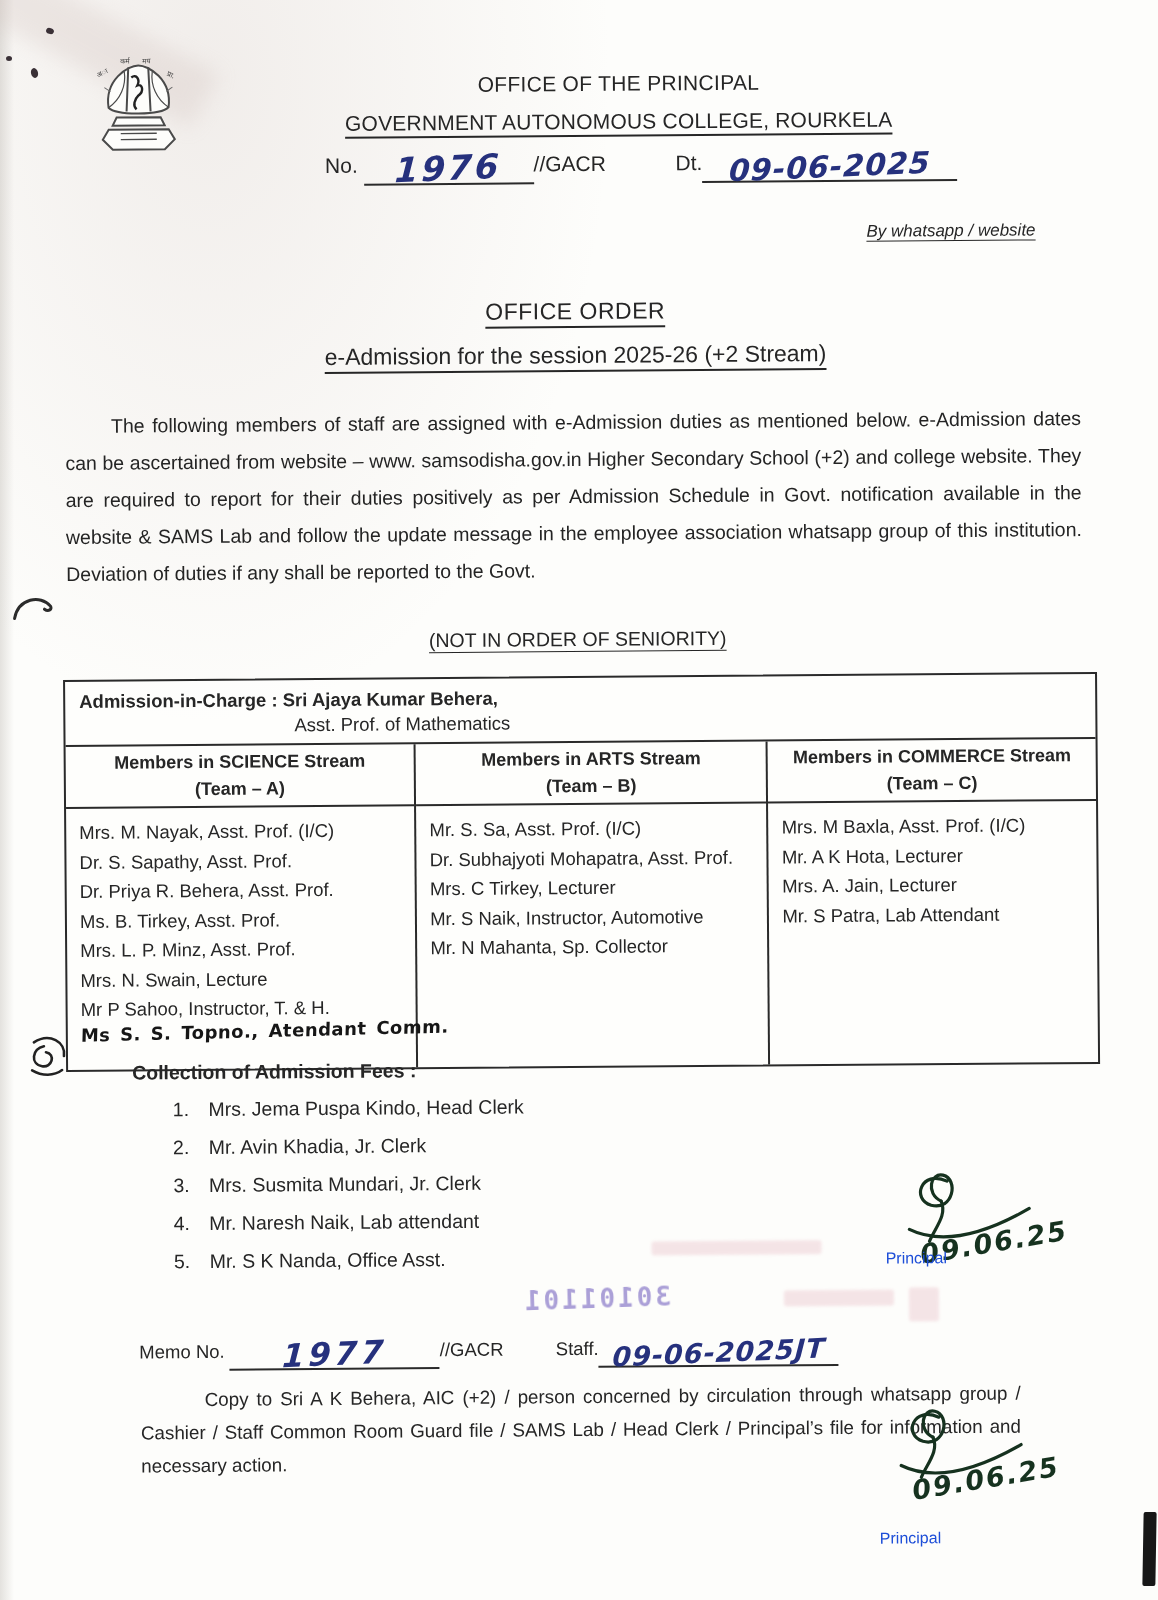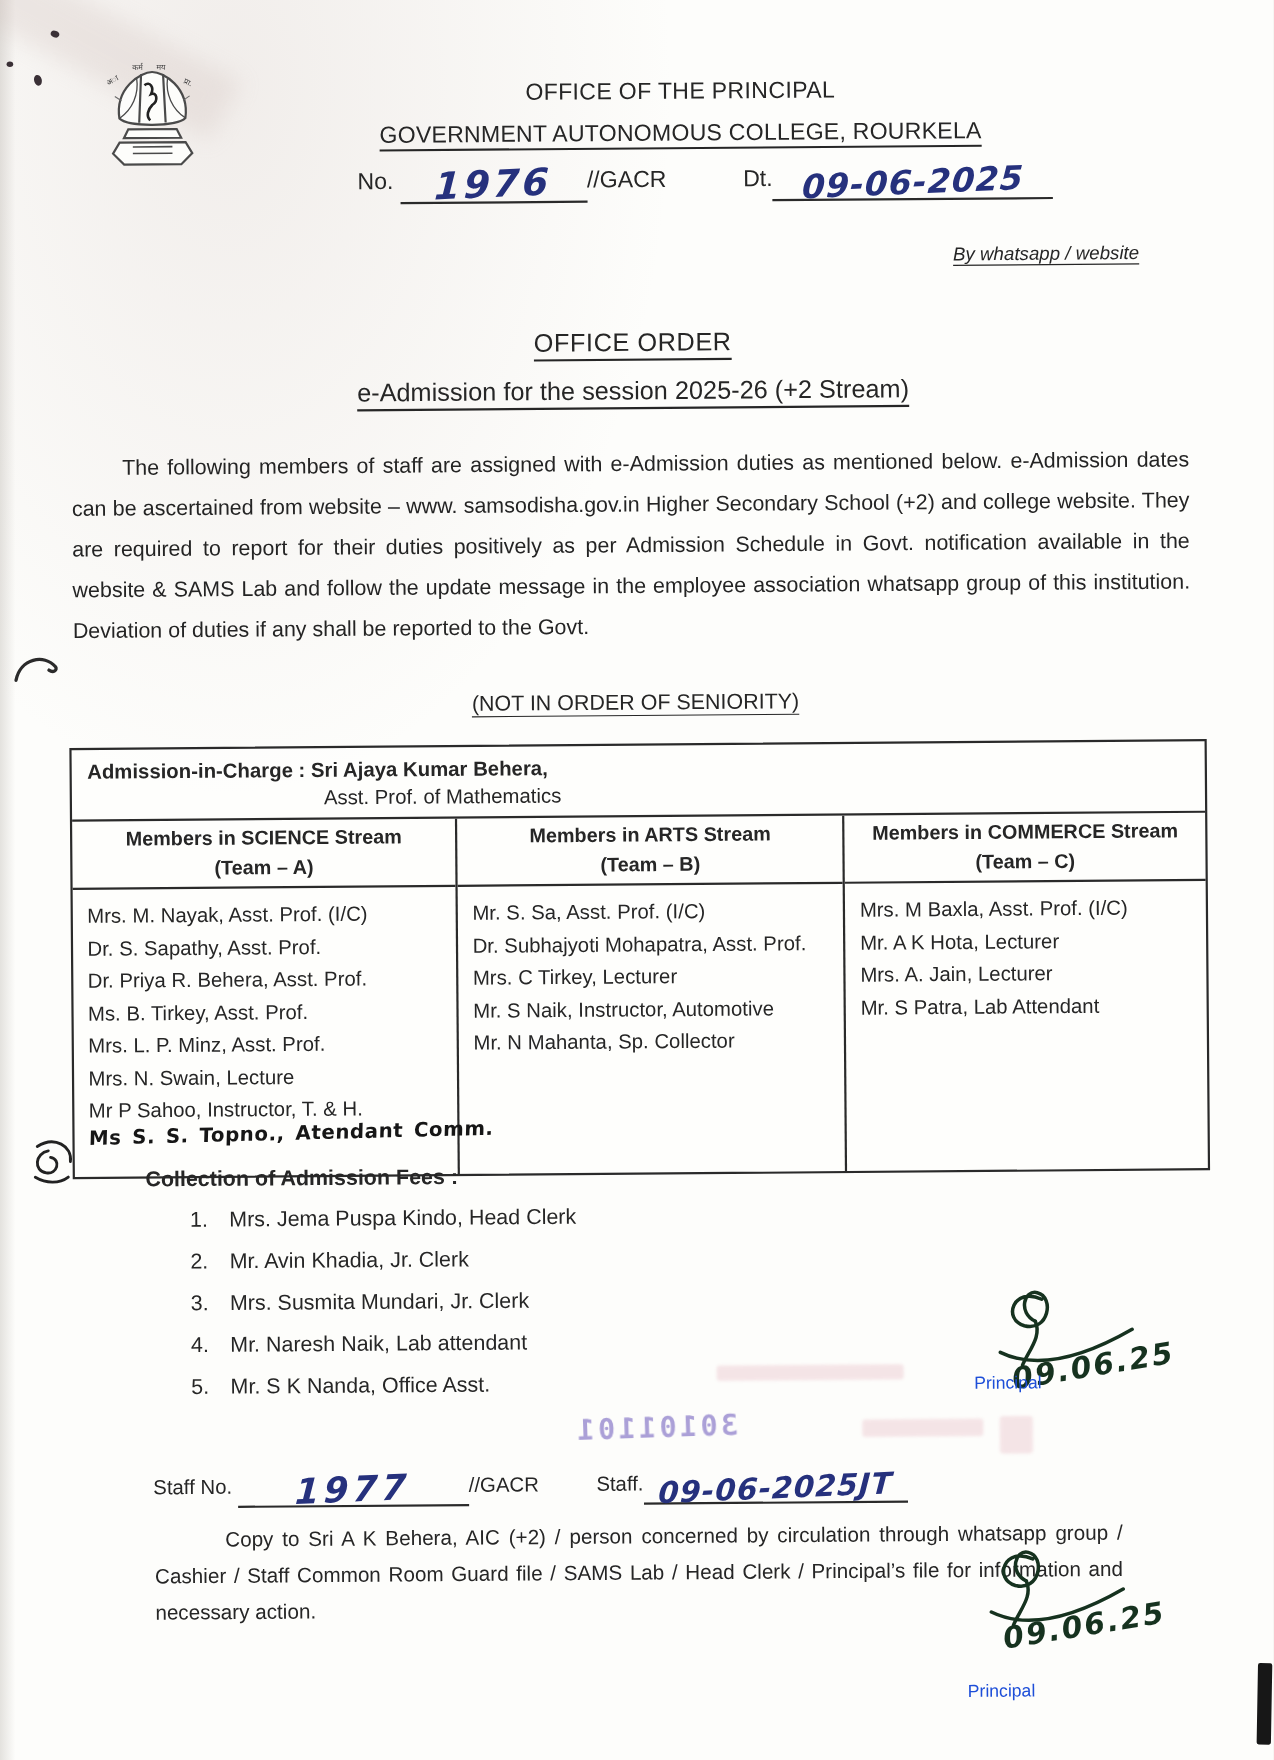--- a/index.html
+++ b/index.html
@@ -240,21 +240,21 @@
       <div class="sig-date">09.06.25</div>
     </div>
     <div class="sig-title sig-title-1">Principal</div>
 
     <div class="stamp">30101101</div>
     <div class="smudge-pink" style="top:1242px;left:648px;width:170px;height:14px"></div>
     <div class="smudge-pink" style="top:1292px;left:780px;width:110px;height:16px"></div>
     <div class="smudge-pink" style="top:1290px;left:905px;width:30px;height:34px"></div>
 
     <div class="memo-line">
-      <span>Staff No.</span>
+      <span>Memo No.</span>
       <span class="fill-line" style="width:210px"><span class="hand-blue memo-value">1977</span></span><span>//GACR</span>
       <span style="display:inline-block;width:42px"></span>
       <span>Staff.</span><span class="fill-line" style="width:240px"><span class="hand-blue memo-date">09-06-2025JT</span></span>
     </div>
 
     <div class="copy-par">Copy to Sri A K Behera, AIC (+2) / person concerned by circulation through whatsapp group / Cashier / Staff Common Room Guard file / SAMS Lab / Head Clerk / Principal’s file for information and necessary action.</div>
 
     <div class="sig sig-2">
       <svg width="150" height="90" viewBox="0 0 150 90">
         <g stroke="#16321f" stroke-width="3.2" fill="none" stroke-linecap="round">

